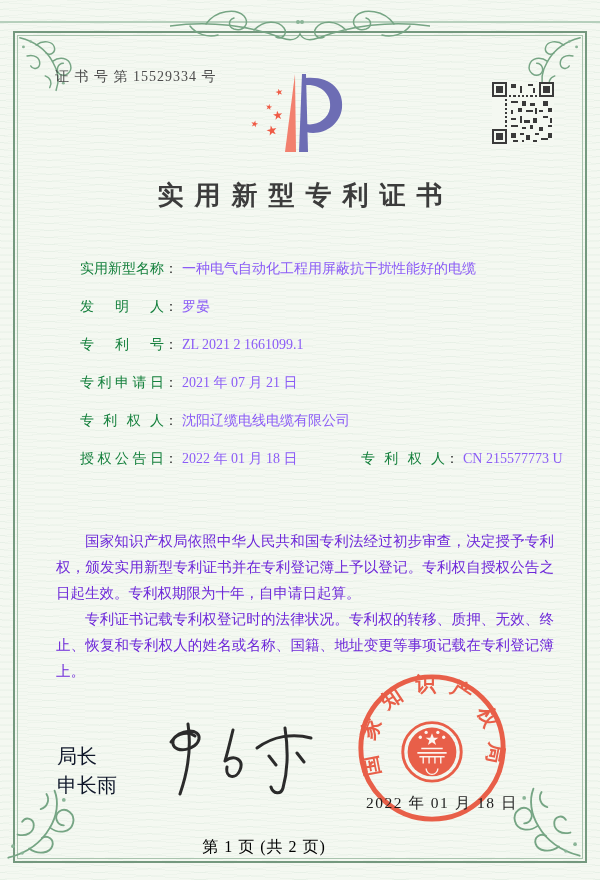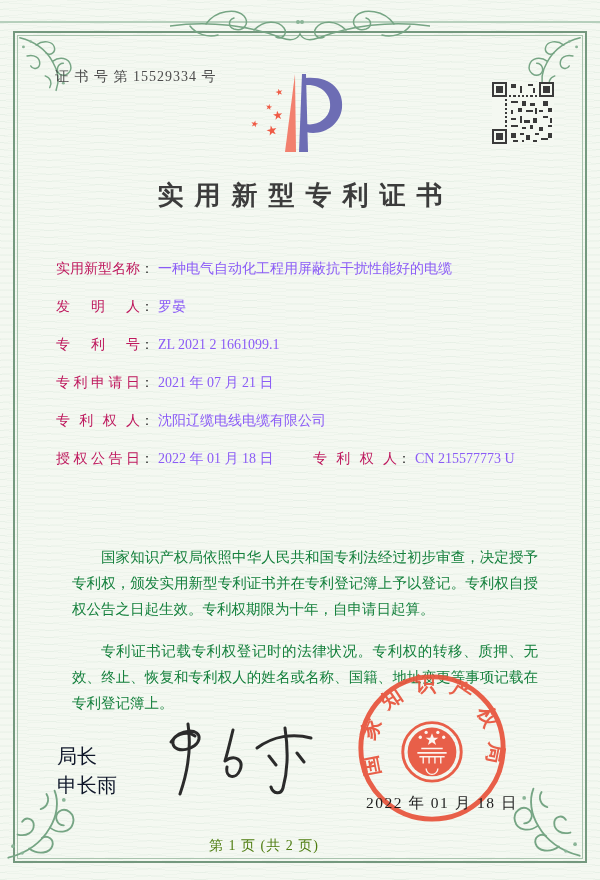--- a/index.html
+++ b/index.html
@@ -17,31 +17,31 @@
   .frame{left:13px;right:13px;top:31px;bottom:17px;border:2px solid #74987e;}
   .frame-inner{position:absolute;inset:2px;border:1px solid #a9c4ae;}
   .cert-no{left:55px;top:68px;font-size:14px;letter-spacing:1px;color:#4c4c4c;}
   .logo{left:240px;top:74px;}
   .qr{left:492px;top:82px;}
   .title{left:0;width:600px;top:178px;text-align:center;font-size:26px;font-weight:bold;
          letter-spacing:11px;text-indent:11px;color:#3c3c3c;}
   .fields{left:56px;right:44px;top:258px;font-size:14px;color:#333;}
   .frow{margin-bottom:16px;line-height:22px;white-space:nowrap;}
   .flabel{display:inline-block;width:84px;text-align:justify;text-align-last:justify;
-          vertical-align:top;color:#be185d;}
+          vertical-align:top;color:#15803d;margin-left:24px;}
   .fcolon{display:inline-block;margin-right:4px;}
   .fvalue{color:#8b5cf6;}
   .pair2{margin-left:36px;}
   .body-text{left:56px;right:46px;top:528px;}
-  .body-text p{margin:16px;text-indent:2em;font-size:14.5px;line-height:26px;text-align:justify;color:#15803d;}
+  .body-text p{margin:0;text-indent:2em;font-size:14.5px;line-height:26px;text-align:justify;color:#6d28d9;}
   .signer{left:57px;top:742px;font-size:20px;line-height:29px;color:#0f172a;}
   .signature{left:145px;top:720px;}
   .seal{left:354px;top:670px;opacity:.92;}
   .seal-date{left:366px;top:793px;font-size:15.5px;letter-spacing:1.5px;color:#1e1e1e;}
-  .footer{left:0;width:528px;top:837px;text-align:center;font-size:14px;color:#4d7c0f;letter-spacing:1px;}
+  .footer{left:0;width:528px;top:837px;text-align:center;font-size:16px;color:#000000;letter-spacing:1px;}
   .orn{pointer-events:none;}
 </style>
 </head>
 <body>
 
 <svg width="0" height="0" style="position:absolute">
   <defs>
     <g id="corner-orn" fill="none" stroke="#76a584" stroke-width="1.6" stroke-linecap="round">
       <path d="M2,2 C 18,6 30,14 38,28 C 44,38 46,50 42,60"></path>
       <path d="M38,28 C 46,22 56,24 58,32 C 60,40 52,46 46,42 C 41,38 44,30 50,30"></path>

